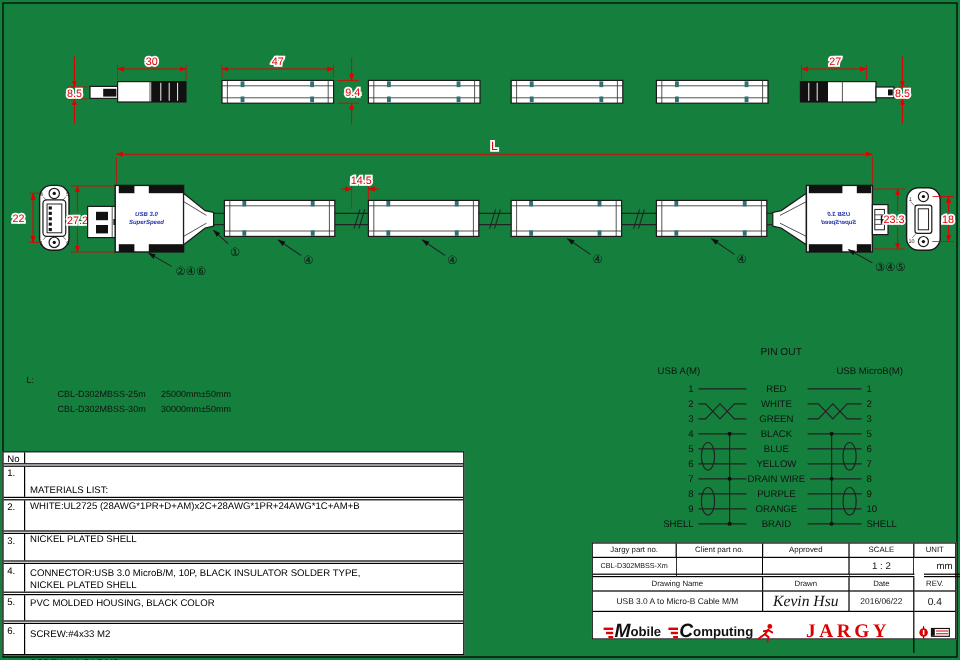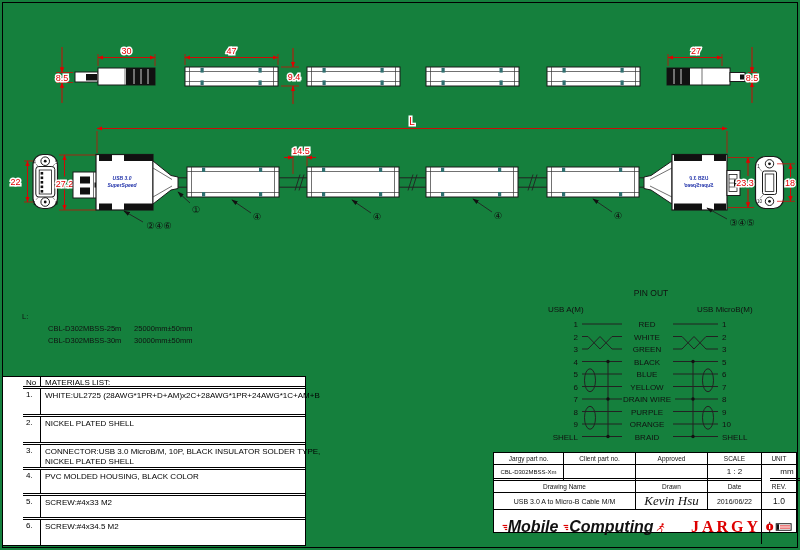--- a/index.html
+++ b/index.html
@@ -18,37 +18,37 @@
   .tinytxt{font-size:4.5px;fill:#111;}
   .bluetxt{font-size:5px;font-style:italic;font-weight:bold;fill:#2233aa;}
   .pintxt{font-size:8px;fill:#111;}
   .pinline{stroke:#222;stroke-width:1;fill:none;}
 
   
   #lnote{position:absolute;left:22px;top:311px;font-size:7.5px;color:#111;line-height:12px;}
   #lnote .part{display:inline-block;width:84px;margin-left:26px;}
 
   
-  #materials{position:absolute;left:2px;top:376px;width:304px;border:1.5px solid #000;box-sizing:border-box;background:#fff;padding-left:20px;}
+  #materials{position:absolute;left:2px;top:376px;width:385px;border:1.5px solid #000;box-sizing:border-box;background:#fff;}
   .mrow{display:flex;box-sizing:border-box;border-bottom:3px double #000;}
   .mrow:last-child{border-bottom:none;}
   .mrow .no{width:18px;box-sizing:border-box;border-right:1px solid #000;font-size:8px;padding:1px 0 0 3px;flex:none;}
-  .mrow .txt{flex:1;font-size:8px;line-height:10.5px;padding:1.5px 2px 0 4px;white-space:nowrap;}
+  .mrow .txt{flex:1;font-size:8px;line-height:10.5px;padding:1.5px 2px 0 4px;white-space:nowrap;margin-top:26px;}
   .mhead{height:12px;}
   .mhead .txt{font-size:8px;padding-top:1px;}
 
   
   #titleblock{position:absolute;left:493px;top:452px;width:304px;height:81px;border:1px solid #000;box-sizing:border-box;background:#fff;}
   .tbc{position:absolute;box-sizing:border-box;display:flex;align-items:center;justify-content:center;font-size:6.5px;color:#111;border-right:1px solid #000;border-bottom:1px solid #000;overflow:hidden;}
   .noR{border-right:none;}
   .dbl{border-bottom:3px double #000;}
   .script{font-family:"Liberation Serif",serif;font-style:italic;font-size:13px;}
   #logo-cell{display:flex;align-items:center;justify-content:flex-start;padding-left:8px;}
   .lg-big{font-size:16px;font-weight:bold;font-style:italic;color:#111;letter-spacing:0px;}
-  .lg-small{font-size:16px;font-weight:bold;font-style:italic;color:#111;margin-right:2px;}
+  .lg-small{font-size:11px;font-weight:bold;color:#111;margin-right:2px;}
   .brand{font-family:"Liberation Serif",serif;font-weight:bold;font-size:16px;color:#dd0000;letter-spacing:3px;margin-left:26px;}
 </style>
 </head>
 <body>
 
 <div id="page">
 <div id="pageborder"></div>
 
 <svg id="drawing" width="800" height="285" viewBox="0 0 800 285" style="position:absolute;left:0;top:0;">
   <defs>
@@ -444,21 +444,21 @@
   <div class="tbc dbl noR" style="left:276px;top:12px;width:34px;height:16px;font-size:8px;text-align:right;">mm</div>
 
   <div class="tbc" style="left:0;top:28px;width:142px;height:12px;">Drawing Name</div>
   <div class="tbc" style="left:142px;top:28px;width:72px;height:12px;">Drawn</div>
   <div class="tbc" style="left:214px;top:28px;width:54px;height:12px;">Date</div>
   <div class="tbc noR" style="left:268px;top:28px;width:34px;height:12px;">REV.</div>
 
   <div class="tbc" style="left:0;top:40px;width:142px;height:17px;font-size:7px;">USB 3.0 A to Micro-B Cable M/M</div>
   <div class="tbc script" style="left:142px;top:40px;width:72px;height:17px;">Kevin Hsu</div>
   <div class="tbc" style="left:214px;top:40px;width:54px;height:17px;font-size:7px;">2016/06/22</div>
-  <div class="tbc noR" style="left:268px;top:40px;width:34px;height:17px;font-size:8.5px;">1.0</div>
+  <div class="tbc noR" style="left:268px;top:40px;width:34px;height:17px;font-size:8.5px;">0.4</div>
 
   <div class="tbc" id="logo-cell" style="left:0;top:57px;width:268px;height:34px;border-bottom:none;">
     <svg width="10" height="13" viewBox="0 0 10 13">
       <rect x="1" y="2" width="8" height="2" fill="#dd0000"></rect>
           <rect x="3" y="5.5" width="6" height="2" fill="#dd0000"></rect>
           <rect x="5" y="9" width="4" height="2" fill="#dd0000"></rect>
     </svg>
         <span class="lg-big">M</span>
         <span class="lg-small">obile</span>
     <svg width="10" height="13" viewBox="0 0 10 13" style="margin-left:3px;">

